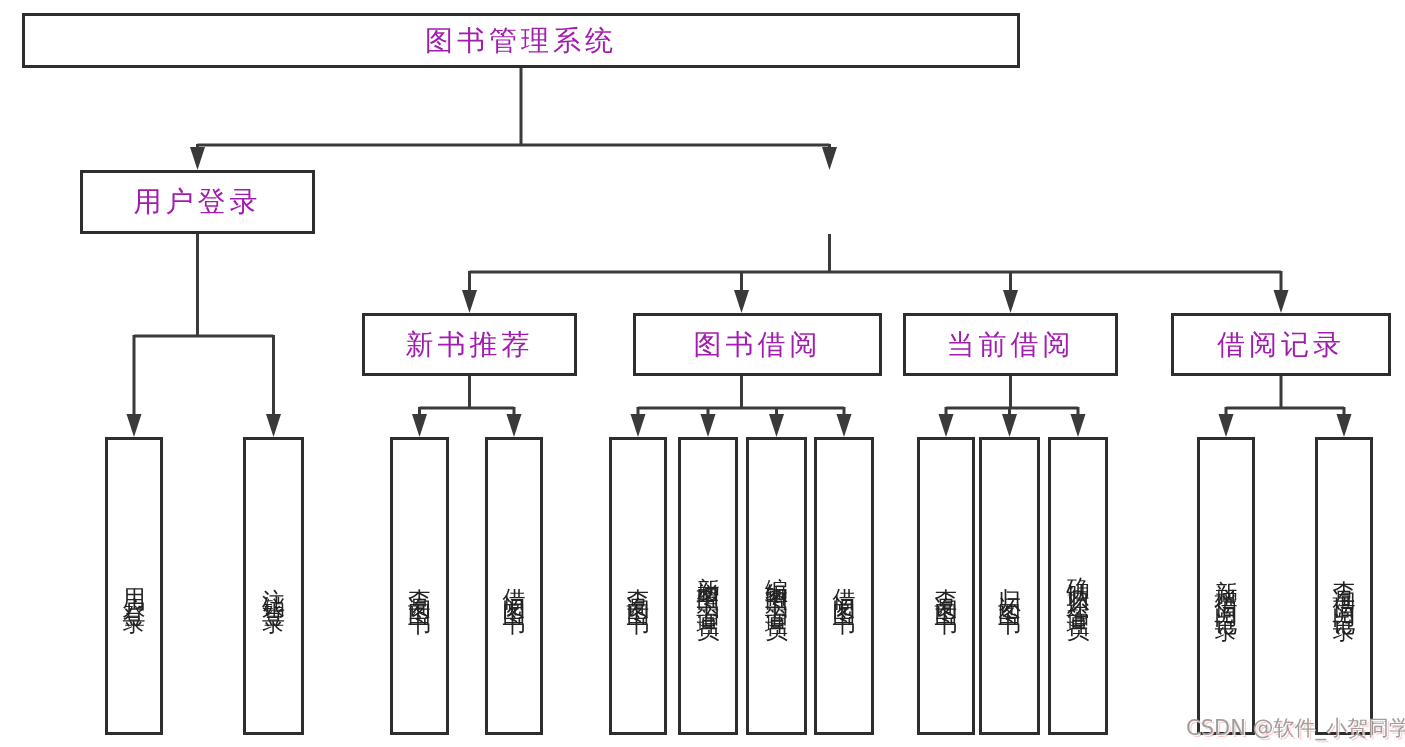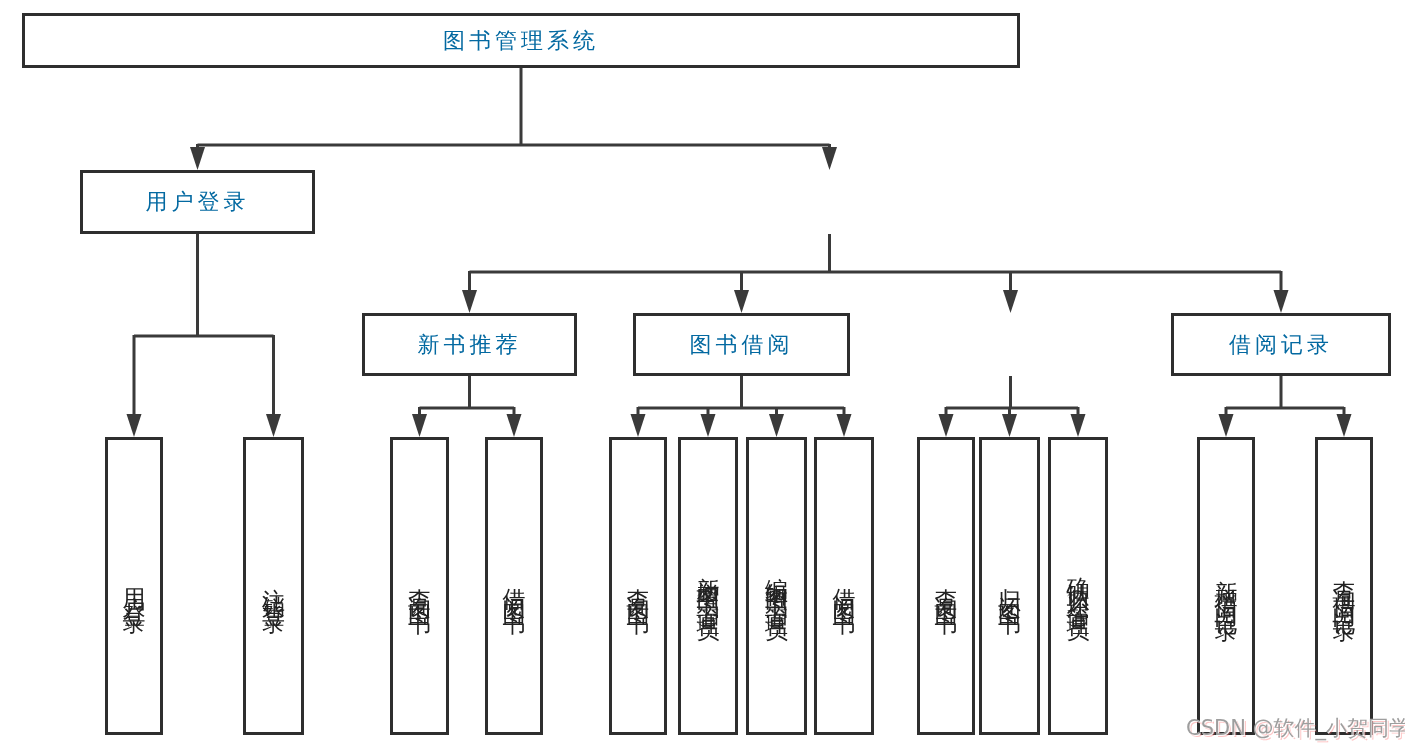--- a/index.html
+++ b/index.html
@@ -12,37 +12,37 @@
   }
   #connectors{position:absolute;left:0;top:0;width:1405px;height:747px;}
   .box{
     position:absolute;
     box-sizing:border-box;
     background:#ffffff;
     border:3px solid #2e2e2e;
     display:flex;align-items:center;justify-content:center;
     color:#222222;
   }
-  .hlabel{font-size:22px;letter-spacing:4px;white-space:nowrap;color:#0369a1;}
+  .hlabel{font-size:28px;letter-spacing:4px;white-space:nowrap;color:#a21caf;}
   .vbox .vlabel{
     writing-mode:vertical-rl;
     text-orientation:mixed;
     font-size:23px;
     letter-spacing:8px;
     line-height:1;
     color:#222222;
     white-space:nowrap;
   }
   .vbox.long .vlabel{letter-spacing:6px;}
   
   .b-root{left:22px;top:13px;width:998px;height:55px;}
   .b-l2a{left:80px;top:170px;width:235px;height:64px;}
   .b-l2b{left:712px;top:170px;width:235px;height:64px;}
   .b-l3a{left:362px;top:313px;width:215px;height:63px;}
-  .b-l3b{left:633px;top:313px;width:217px;height:63px;}
+  .b-l3b{left:633px;top:313px;width:249px;height:63px;}
   .b-l3c{left:903px;top:313px;width:215px;height:63px;}
   .b-l3d{left:1171px;top:313px;width:220px;height:63px;}
   .b-g1a{left:105px;top:437px;width:58px;height:298px;}
   .b-g1b{left:243px;top:437px;width:61px;height:298px;}
   .b-g2a{left:390px;top:437px;width:59px;height:298px;}
   .b-g2b{left:485px;top:437px;width:58px;height:298px;}
   .b-g3a{left:609px;top:437px;width:58px;height:298px;}
   .b-g3b{left:678px;top:437px;width:60px;height:298px;}
   .b-g3c{left:746px;top:437px;width:61px;height:298px;}
   .b-g3d{left:814px;top:437px;width:60px;height:298px;}
@@ -111,20 +111,23 @@
   <div class="box b-l2a">
     <span class="hlabel">用户登录</span>
   </div>
 
   <div class="box b-l3a">
     <span class="hlabel">新书推荐</span>
   </div>
   <div class="box b-l3b">
     <span class="hlabel">图书借阅</span>
   </div>
+  <div class="box b-l3c">
+    <span class="hlabel">当前借阅</span>
+  </div>
   <div class="box b-l3d">
     <span class="hlabel">借阅记录</span>
   </div>
 
   <div class="box vbox b-g1a">
     <span class="vlabel">用户登录</span>
   </div>
   <div class="box vbox b-g1b">
     <span class="vlabel">注销登录</span>
   </div>

